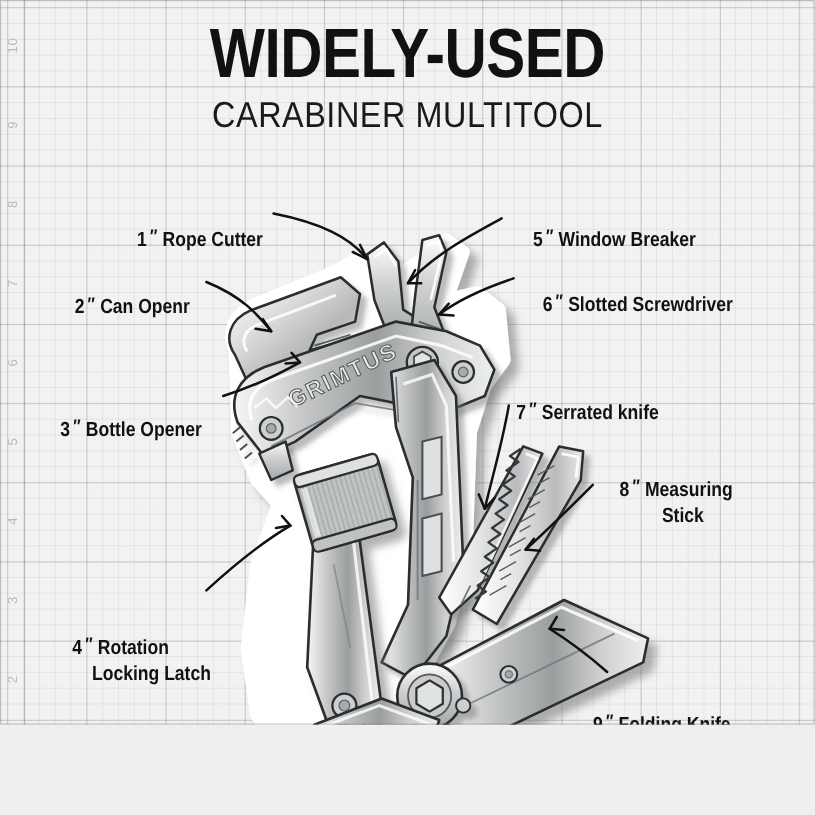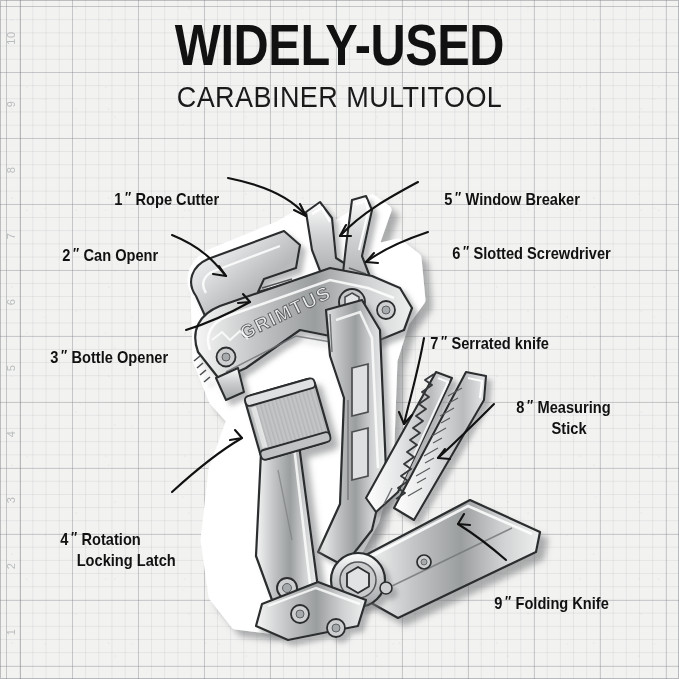--- a/index.html
+++ b/index.html
@@ -2,21 +2,21 @@
 <html><head>
 <meta charset="utf-8">
 <style>
   html,body{margin:0;padding:0;}
   body{
     width:679px;height:679px;overflow:hidden;
     font-family:"Liberation Sans", sans-serif;
     background:#efefef;
   }
   #sheet{
-    position:relative;width:679px;height:679px;overflow:hidden;
+    position:relative;width:679px;height:604px;overflow:hidden;
     background-color:#f2f2f1;
     background-image:
       linear-gradient(rgba(120,125,130,.30) 1px, transparent 1px),
       linear-gradient(90deg, rgba(120,125,130,.30) 1px, transparent 1px),
       linear-gradient(rgba(150,155,160,.16) 1px, transparent 1px),
       linear-gradient(90deg, rgba(150,155,160,.16) 1px, transparent 1px);
     background-size:66px 66px,66px 66px,13.2px 13.2px,13.2px 13.2px;
     background-position:6px 6px,6px 6px,6px 6px,6px 6px;
   }
   

